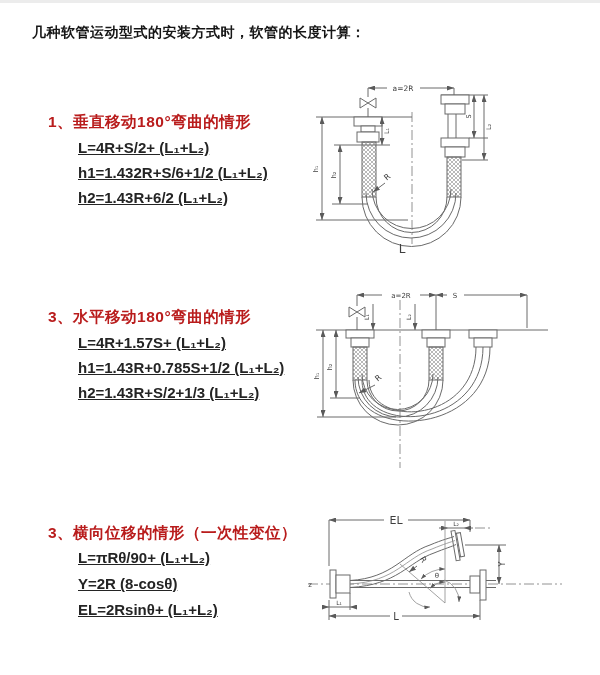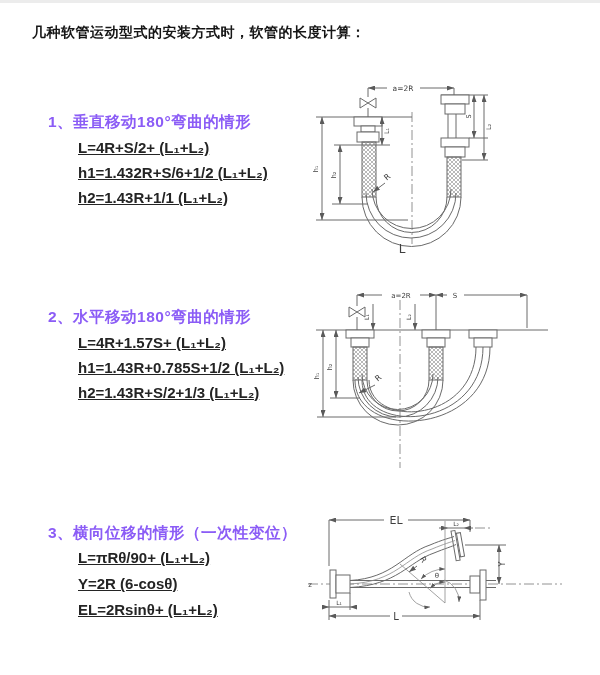--- a/index.html
+++ b/index.html
@@ -3,51 +3,51 @@
 <meta charset="utf-8">
 <style>
   html,body{margin:0;padding:0;}
   body{
     width:600px;height:675px;position:relative;background:#ffffff;overflow:hidden;
     font-family:"Liberation Sans","DejaVu Sans",sans-serif;color:#222;
   }
   .top-edge{position:absolute;left:0;top:0;width:600px;height:3px;background:#ececec;}
   .abs{position:absolute;white-space:nowrap;}
   .page-title{font-size:14px;font-weight:bold;color:#161616;letter-spacing:.5px;}
-  .sec-heading{font-size:15.5px;font-weight:bold;color:#8b5cf6;letter-spacing:.5px;}
+  .sec-heading{font-size:15.5px;font-weight:bold;color:#b91c1c;letter-spacing:.5px;}
   .formula{font-size:15px;font-weight:bold;color:#242424;text-decoration:underline;}
   svg{position:absolute;overflow:visible;}
   .dl line,.dl path,.dl rect,.dl polyline{stroke:#6a6a6a;stroke-width:1;fill:none;}
   .dl rect.solid{fill:#ffffff;}
   .dl .braid{fill:url(#pb1);}
   .dl .braid2{fill:url(#pb2);}
   .dl .cl{stroke-dasharray:10 3 2 3;stroke-width:.8;stroke:#777;}
   .dl .thin{stroke-width:.8;stroke:#8a8a8a;}
   svg text{font-family:"DejaVu Sans",sans-serif;fill:#3f3f3f;stroke:none;font-weight:normal;}
 </style>
 </head>
 <body>
 
 <div class="top-edge"></div>
 
 <div class="abs page-title" style="left:32px;top:24px">几种软管运动型式的安装方式时，软管的长度计算：</div>
 
 <div class="abs sec-heading" style="left:48px;top:112px">1、垂直移动180°弯曲的情形</div>
 <div class="abs formula" style="left:78px;top:139px">L=4R+S/2+ (L₁+L₂)</div>
 <div class="abs formula" style="left:78px;top:164px">h1=1.432R+S/6+1/2 (L₁+L₂)</div>
-<div class="abs formula" style="left:78px;top:189px">h2=1.43R+1/1 (L₁+L₂)</div>
-
-<div class="abs sec-heading" style="left:48px;top:307px">2、水平移动180°弯曲的情形</div>
+<div class="abs formula" style="left:78px;top:189px">h2=1.43R+6/2 (L₁+L₂)</div>
+
+<div class="abs sec-heading" style="left:48px;top:307px">3、水平移动180°弯曲的情形</div>
 <div class="abs formula" style="left:78px;top:334px">L=4R+1.57S+ (L₁+L₂)</div>
 <div class="abs formula" style="left:78px;top:359px">h1=1.43R+0.785S+1/2 (L₁+L₂)</div>
 <div class="abs formula" style="left:78px;top:384px">h2=1.43R+S/2+1/3 (L₁+L₂)</div>
 
 <div class="abs sec-heading" style="left:48px;top:523px">3、横向位移的情形（一次性变位）</div>
 <div class="abs formula" style="left:78px;top:549px">L=πRθ/90+ (L₁+L₂)</div>
-<div class="abs formula" style="left:78px;top:575px">Y=2R (6-cosθ)</div>
+<div class="abs formula" style="left:78px;top:575px">Y=2R (8-cosθ)</div>
 <div class="abs formula" style="left:78px;top:601px">EL=2Rsinθ+ (L₁+L₂)</div>
 
 <svg style="left:302px;top:72px" width="296" height="192" viewBox="0 0 296 192">
   <defs>
     <marker id="ar1" viewBox="0 0 7 5" refX="7" refY="2.5" markerWidth="7" markerHeight="5" orient="auto-start-reverse">
       <path d="M0,0L7,2.5L0,5Z" fill="#5a5a5a"></path>
     </marker>
     <pattern id="pb1" width="4" height="4" patternUnits="userSpaceOnUse">
       <path d="M0,4L4,0M0,0L4,4" stroke="#8a8a8a" stroke-width="0.6" fill="none"></path>
     </pattern>

